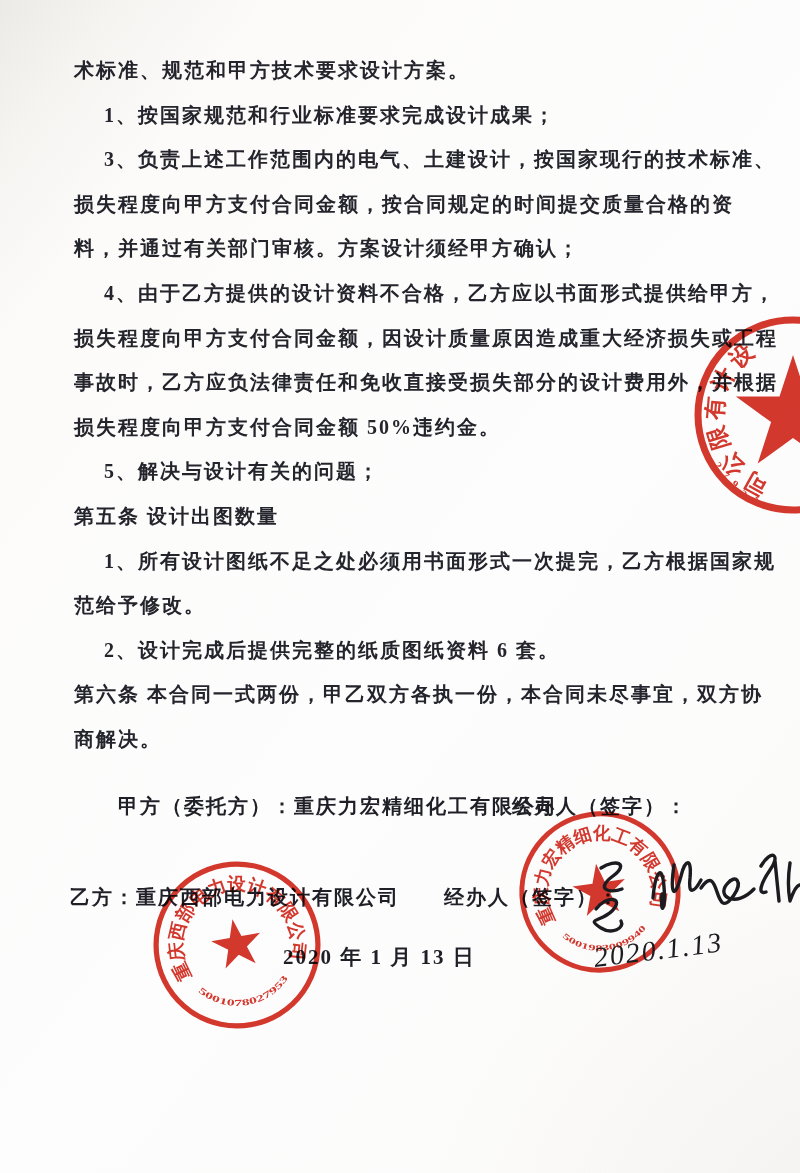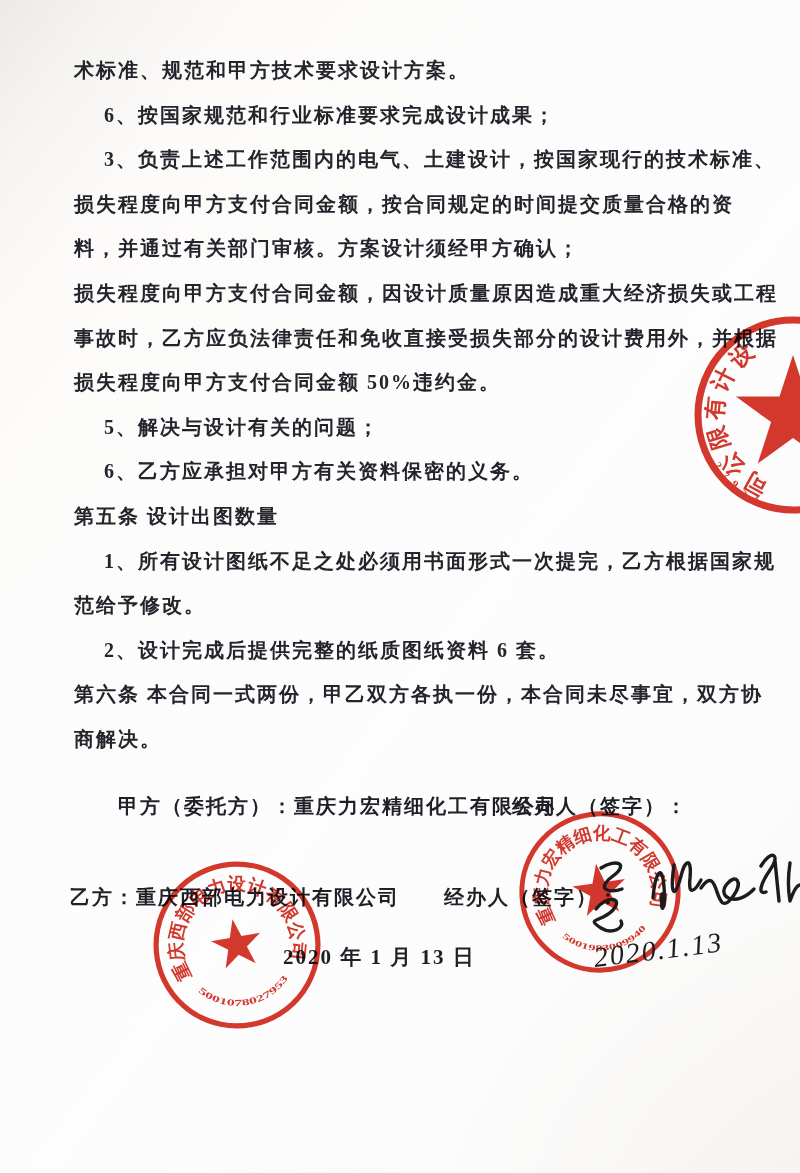--- a/index.html
+++ b/index.html
@@ -37,29 +37,29 @@
   .sig{left:555px;top:840px;}
   .hand-date{left:585px;top:925px;}
 </style>
 </head>
 <body>
 
 <div class="page">
 
   <div class="doc-lines">
       <div class="line">术标准、规范和甲方技术要求设计方案。</div>
-      <div class="line indent">6、按国家规范和行业标准要求完成设计成果；</div>
+      <div class="line indent">1、按国家规范和行业标准要求完成设计成果；</div>
       <div class="line indent">3、负责上述工作范围内的电气、土建设计，按国家现行的技术标准、</div>
       <div class="line">损失程度向甲方支付合同金额，按合同规定的时间提交质量合格的资</div>
       <div class="line">料，并通过有关部门审核。方案设计须经甲方确认；</div>
+      <div class="line indent">4、由于乙方提供的设计资料不合格，乙方应以书面形式提供给甲方，</div>
       <div class="line">损失程度向甲方支付合同金额，因设计质量原因造成重大经济损失或工程</div>
       <div class="line">事故时，乙方应负法律责任和免收直接受损失部分的设计费用外，并根据</div>
       <div class="line">损失程度向甲方支付合同金额 50%违约金。</div>
       <div class="line indent">5、解决与设计有关的问题；</div>
-      <div class="line indent">6、乙方应承担对甲方有关资料保密的义务。</div>
       <div class="line">第五条 设计出图数量</div>
       <div class="line indent">1、所有设计图纸不足之处必须用书面形式一次提完，乙方根据国家规</div>
       <div class="line">范给予修改。</div>
       <div class="line indent">2、设计完成后提供完整的纸质图纸资料 6 套。</div>
       <div class="line">第六条 本合同一式两份，甲乙双方各执一份，本合同未尽事宜，双方协</div>
       <div class="line">商解决。</div>
     </div>
 
   <div class="party-row party-a">
     <span>甲方（委托方）：重庆力宏精细化工有限公司</span>

